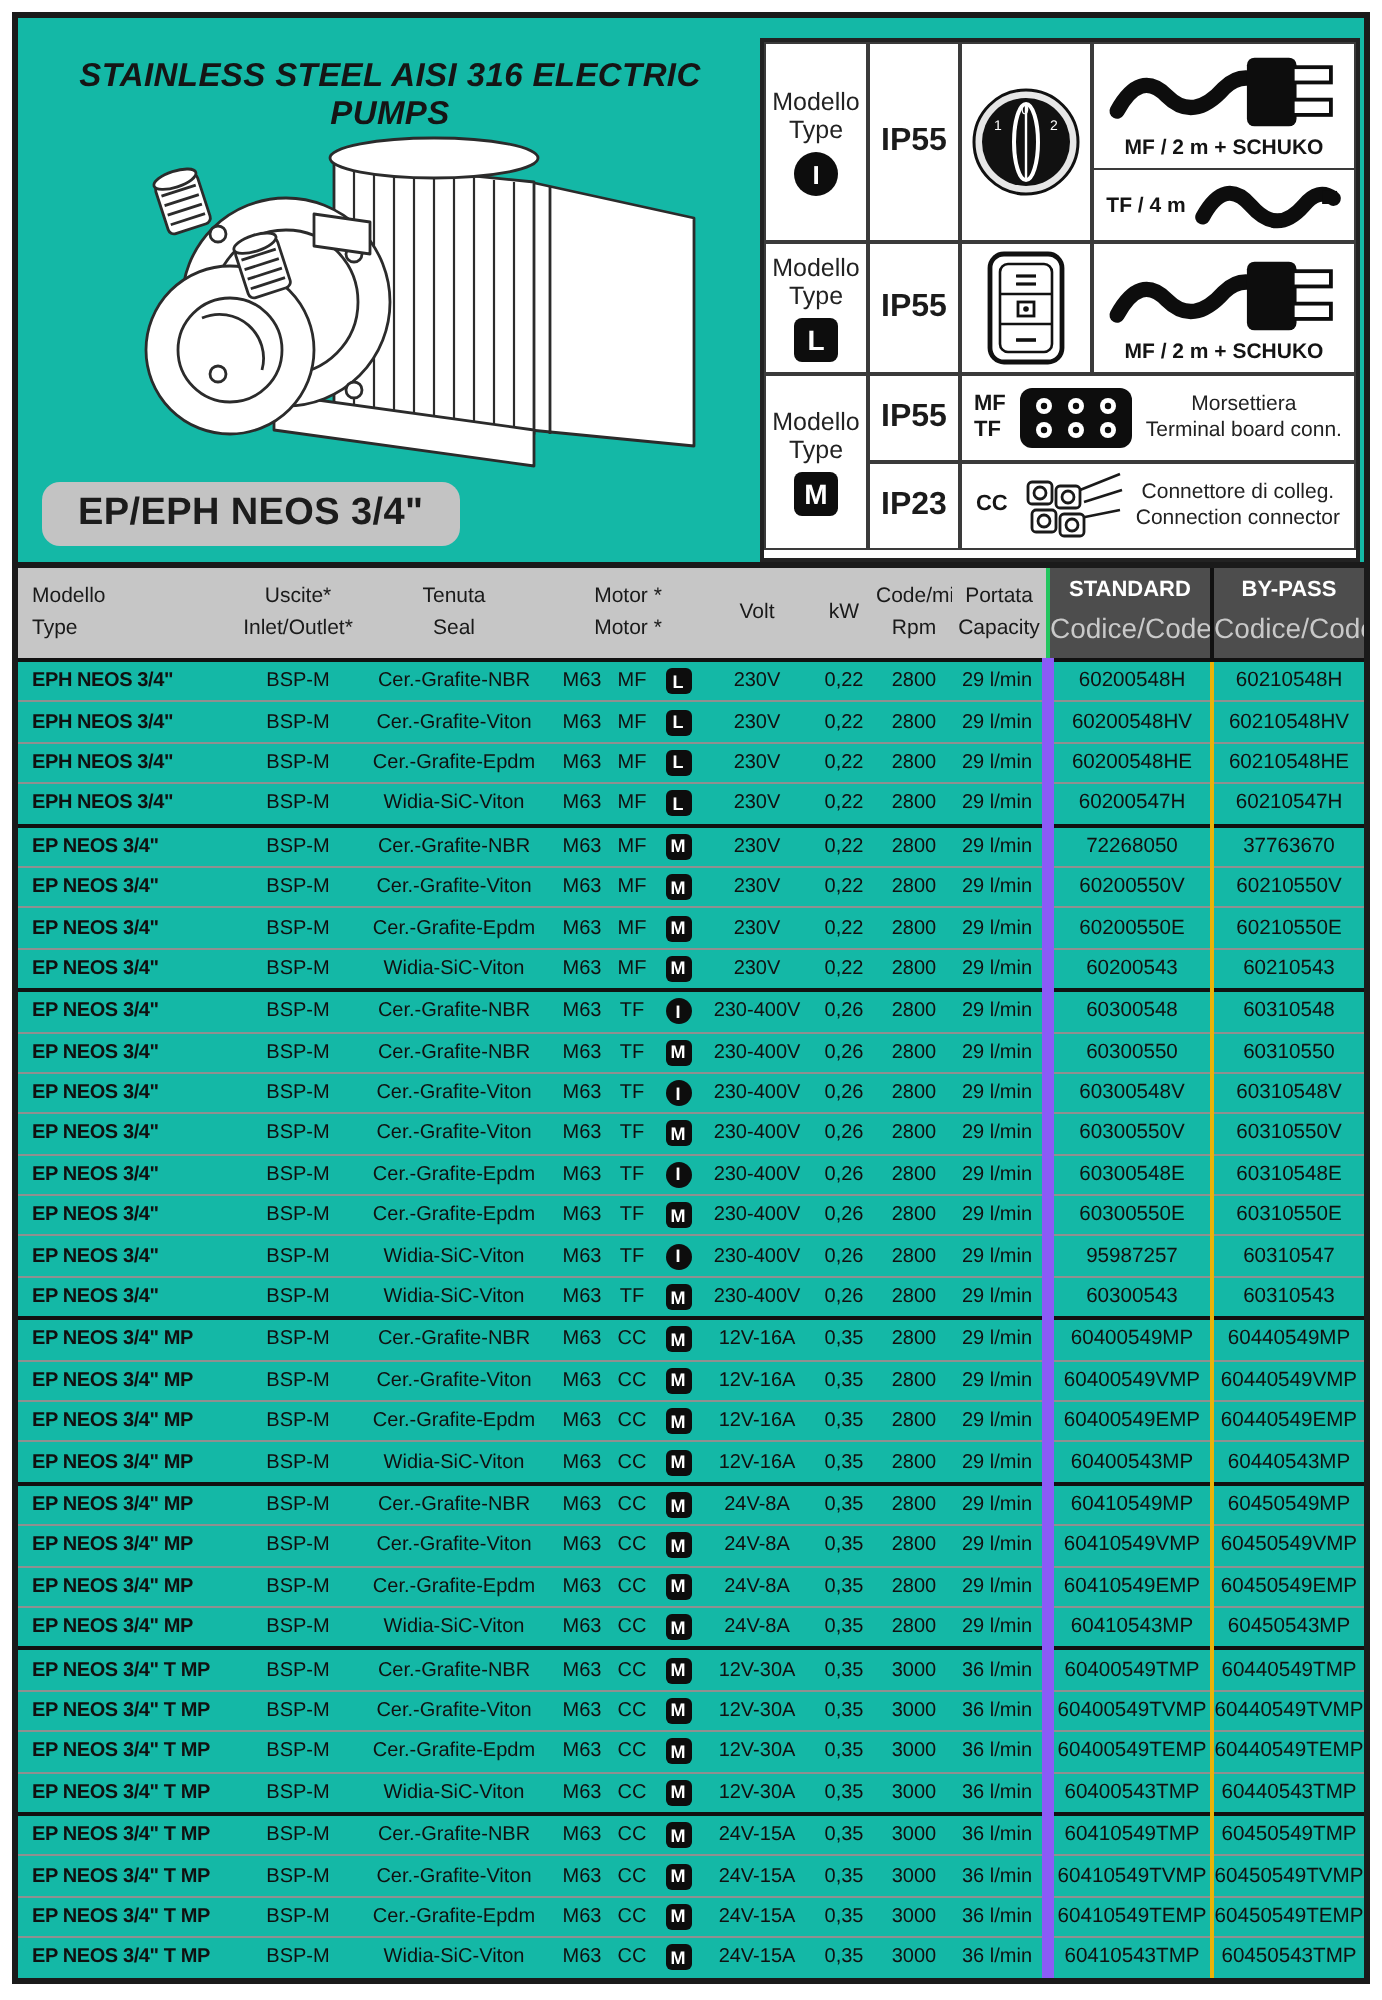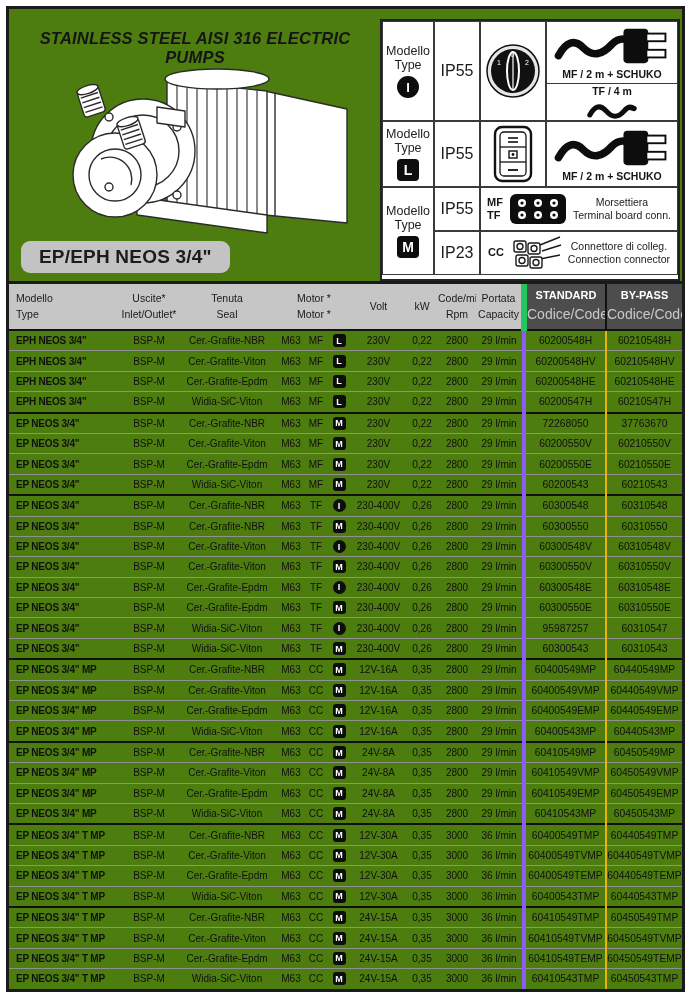--- a/index.html
+++ b/index.html
@@ -1,60 +1,60 @@
 <!DOCTYPE html>
 <html><head>
 <meta charset="utf-8">
 <style>
   html,body{margin:0;padding:0;background:#fff;}
   body{width:691px;height:1000px;position:relative;font-family:"Liberation Sans",sans-serif;color:#111;}
-  .page{position:absolute;left:6px;top:6px;width:673px;border:3px solid #1a1a1a;background:#4d7c0f;}
+  .page{position:absolute;left:6px;top:6px;width:673px;border:3px solid #1a1a1a;background:#14b8a6;}
 
   
   .top{position:relative;height:272px;border-bottom:3px solid #1a1a1a;overflow:hidden;}
   .top-left{position:absolute;left:0;top:0;width:372px;height:272px;}
   .title{margin-top:20px;text-align:center;font-size:16.5px;font-weight:bold;font-style:italic;letter-spacing:.2px;color:#151515;}
   .pump-art{position:absolute;left:8px;top:38px;}
   .product-badge{position:absolute;left:12px;bottom:8px;background:#c3c3c3;border-radius:9px;padding:5px 18px;font-size:19px;font-weight:bold;color:#1c1c1c;letter-spacing:.2px;}
 
   
   .igrid{position:absolute;right:2px;top:10px;width:296px;height:258px;border:2px solid #222;display:grid;
          grid-template-columns:52px 46px 66px 1fr;grid-template-rows:100px 66px 44px 44px;background:#fff;}
   .cell{border:1px solid #3a3a3a;display:flex;align-items:center;justify-content:center;flex-direction:column;overflow:hidden;}
   .mlabel{font-size:12.5px;line-height:1.15;text-align:center;color:#222;}
   .tbadge{margin-top:4px;background:#0d0d0d;color:#fff;font-weight:bold;display:flex;align-items:center;justify-content:center;}
   .tbadge.sq{width:22px;height:22px;border-radius:4px;font-size:14px;}
   .tbadge.ci{width:22px;height:22px;border-radius:50%;font-size:13px;}
-  .ip{font-size:16px;font-weight:normal;color:#1b1b1b;}
+  .ip{font-size:16px;font-weight:bold;color:#1b1b1b;}
   .span-m{grid-row:3/5;}
   .conncell{flex-direction:column;align-items:stretch;justify-content:stretch;padding:0;}
   .connrow{display:flex;flex-direction:column;align-items:center;justify-content:center;}
   .connrow.first{height:63px;border-bottom:1px solid #3a3a3a;}
-  .connrow.second{height:36px;flex-direction:column;gap:4px;}
+  .connrow.second{height:36px;flex-direction:row;gap:4px;}
   .connlbl{font-size:10.5px;font-weight:bold;color:#141414;margin-top:1px;white-space:nowrap;}
   .mergecell{grid-column:3/5;flex-direction:row;gap:6px;padding:0 4px;}
   .tags{font-size:11px;font-weight:bold;line-height:1.2;color:#161616;}
   .desc2{font-size:10.5px;line-height:1.25;text-align:center;color:#222;}
 
   
   table{border-collapse:collapse;width:100%;table-layout:fixed;}
   th,td{padding:0;margin:0;overflow:hidden;white-space:nowrap;}
   thead th{background:#c6c6c6;height:45px;font-weight:normal;font-size:10.5px;color:#1a1a1a;vertical-align:middle;border-bottom:2px solid #111;}
   thead th .l1,thead th .l2{line-height:1.45;}
   th.dark{background:#4d4d4d;color:#fff;}
   th.dark .l1{font-weight:bold;font-size:11px;}
   th.dark .l2{color:#c9c9c9;font-size:14px;}
   th.left{text-align:left;padding-left:7px;}
   tbody td{height:19.4px;font-size:10px;text-align:center;border-top:1px solid #909090;color:#101010;}
   tbody tr:first-child td{border-top:none;}
   tbody tr.gstart td{border-top:2px solid #111;}
   td.model{text-align:left;padding-left:7px;font-weight:bold;font-size:10px;letter-spacing:-0.2px;}
-  td.std{border-left:4px solid #8b5cf6;font-size:10.3px;margin-left:38px;}
+  td.std{border-left:6px solid #8b5cf6;font-size:10.3px;margin-left:38px;}
   td.byp{border-left:2px solid #eab308;font-size:10.3px;}
-  th.bstd{border-left:6px solid #22c55e;text-align:center;}
+  th.bstd{border-left:2px solid #22c55e;text-align:center;}
   th.bbyp{border-left:2px solid #111;}
   .badge{display:inline-flex;width:13px;height:13px;background:#0d0d0d;color:#fff;font-weight:bold;font-size:9px;
          align-items:center;justify-content:center;vertical-align:middle;}
   .badge-square{border-radius:3px;}
   .badge-circle{border-radius:50%;}
   svg{display:block;}
 </style>
 </head>
 <body>
 

